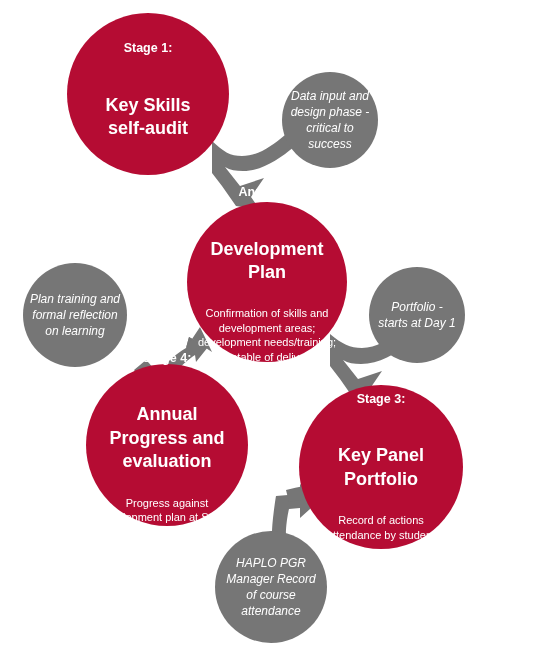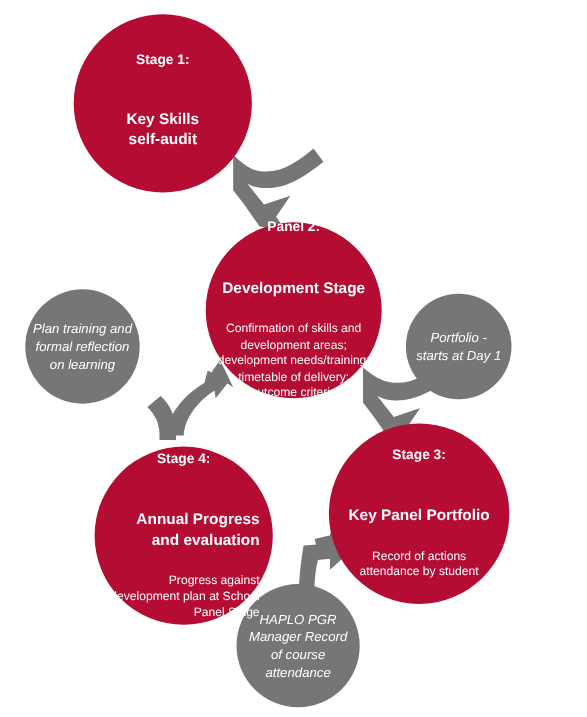--- a/index.html
+++ b/index.html
@@ -48,21 +48,21 @@
     z-index: 2;
   }
   .node .stage-label {
     font-weight: bold;
     font-size: 12.5px;
     line-height: 1.25;
     margin-bottom: 7px;
   }
   .node .stage-title {
     font-weight: bold;
-    font-size: 14px;
+    font-size: 18px;
     line-height: 1.3;
     margin-bottom: 6px;
     margin-top: 14px;
   }
   .node .stage-desc {
     font-size: 11px;
     line-height: 1.32;
     font-weight: normal;
   }
   .node .note-text {
@@ -70,21 +70,21 @@
     font-size: 12px;
     line-height: 1.35;
     padding: 0 6px;
   }
   
   #node-stage1 { left: 67px;  top: 13px;  width: 162px; height: 162px; padding: 0 14px; }
   #node-note-data { left: 282px; top: 72px; width: 96px; height: 96px; }
   #node-stage2 { left: 187px; top: 202px; width: 160px; height: 160px; padding: 0 8px; }
   #node-note-plan { left: 23px;  top: 263px; width: 104px; height: 104px; }
   #node-note-portfolio { left: 369px; top: 267px; width: 96px; height: 96px; }
-  #node-stage4 { left: 86px;  top: 406px; width: 162px; height: 162px; padding: 0 12px; text-align: right; }
+  #node-stage4 { left: 86px;  top: 364px; width: 162px; height: 162px; padding: 0 12px; }
   #node-stage3 { left: 299px; top: 385px; width: 164px; height: 164px; padding: 0 12px; }
   #node-note-haplo { left: 215px; top: 531px; width: 112px; height: 112px; }
 </style>
 </head>
 <body>
 
 <div id="diagram">
 
   <svg id="arrow-layer" viewBox="0 0 534 652" width="534" height="652" aria-hidden="true">
 
@@ -161,24 +161,27 @@
   </svg>
 
   <div class="node stage" id="node-stage1">
     <div class="stage-label">Stage 1:</div>
     <div class="stage-title">
       <span>Key Skills</span><br>
       <span>self-audit</span>
     </div>
   </div>
 
+  <div class="node note" id="node-note-data">
+    <div class="note-text">Data input and design phase - critical to success</div>
+  </div>
 
   <div class="node stage" id="node-stage2">
-    <div class="stage-label">Panel 2:</div>
-    <div class="stage-title">Development Stage</div>
+    <div class="stage-label">Annual 2:</div>
+    <div class="stage-title">Development Plan</div>
     <div class="stage-desc">Confirmation of skills and development areas; development needs/training; timetable of delivery; outcome criteria</div>
   </div>
 
   <div class="node note" id="node-note-plan">
     <div class="note-text">Plan training and formal reflection on learning</div>
   </div>
 
   <div class="node note" id="node-note-portfolio">
     <div class="note-text">Portfolio - starts at Day 1</div>
   </div>

